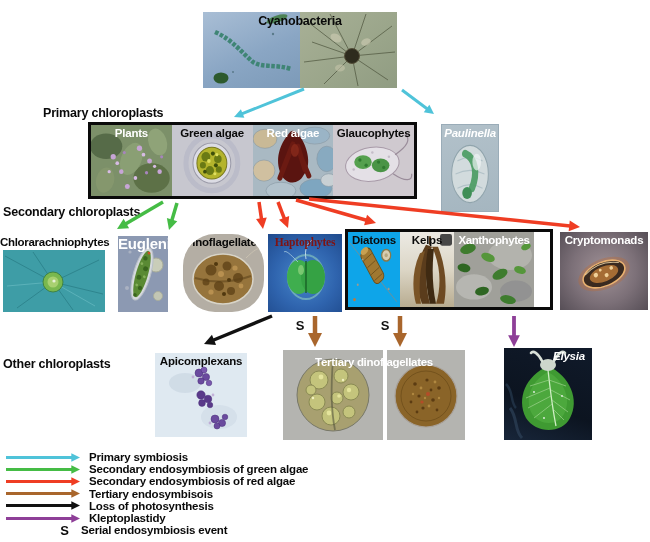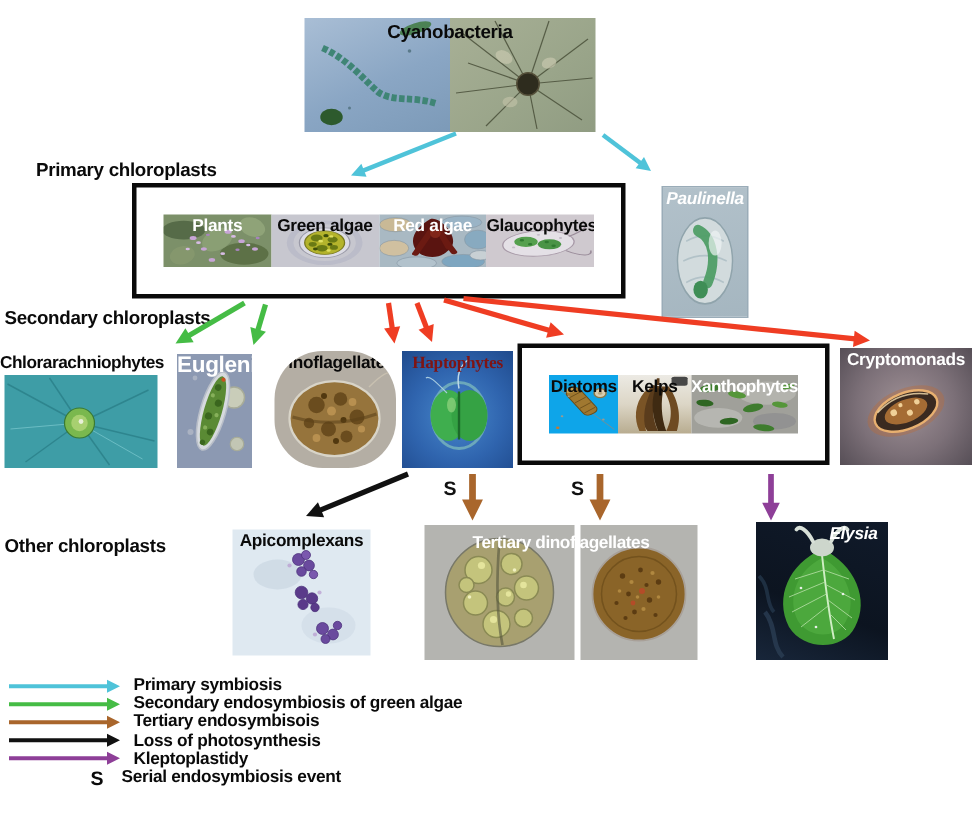--- a/index.html
+++ b/index.html
@@ -6,21 +6,21 @@
   #canvas{position:relative;width:650px;height:542px;background:#fff;overflow:hidden;
           font-family:"Liberation Sans",sans-serif;}
   .photo{position:absolute;overflow:hidden;}
   .photo svg{display:block;width:100%;height:100%;}
   .plabel{position:absolute;top:0;left:0;right:0;text-align:center;
           font-weight:bold;font-size:11.5px;letter-spacing:-0.2px;padding-top:2px;z-index:3;line-height:12px;}
   .white{color:#fff;} .black{color:#0a0a0a;} .maroon{color:#7e1414;} .it{font-style:italic;}
   .section-label{position:absolute;font-weight:bold;font-size:12.5px;color:#0a0a0a;letter-spacing:-0.2px;z-index:3;}
   .free-label{position:absolute;font-weight:bold;font-size:11.5px;letter-spacing:-0.3px;z-index:4;}
   .gbox{position:absolute;box-sizing:border-box;border:3px solid #0a0a0a;box-shadow:inset 0 0 0 2px #fff;
-        display:flex;padding:18px;background:#fff;z-index:2;}
+        display:flex;padding:0;background:#fff;z-index:2;}
   .gcell{position:relative;overflow:hidden;height:100%;}
   .gcell svg{display:block;width:100%;height:100%;}
   #arrow-layer{position:absolute;left:0;top:0;z-index:5;pointer-events:none;}
   #legend{position:absolute;left:5px;top:451px;z-index:3;}
   .lrow{display:flex;align-items:center;height:12.2px;}
   .lrow svg{display:block;}
   .llabel{margin-left:6px;font-weight:bold;font-size:11.5px;color:#0a0a0a;letter-spacing:-0.2px;white-space:nowrap;}
   .ls{display:inline-block;width:70px;text-align:right;font-weight:bold;font-size:13px;color:#0a0a0a;padding-right:6px;box-sizing:border-box;}
   .pborder{border:1px solid #9aacb8;box-sizing:border-box;}
 </style>
@@ -53,21 +53,21 @@
         <line x1="52" y1="44" x2="12" y2="30"></line>
       </g>
       <ellipse cx="36" cy="26" rx="6" ry="4" fill="#c8c8ae" opacity="0.7" transform="rotate(30 36 26)"></ellipse>
       <ellipse cx="66" cy="30" rx="5" ry="3.5" fill="#c8c8ae" opacity="0.7" transform="rotate(-20 66 30)"></ellipse>
       <ellipse cx="40" cy="56" rx="5" ry="3.5" fill="#c4c4aa" opacity="0.6"></ellipse>
       <circle cx="52" cy="44" r="7.5" fill="#2e2c1e" stroke="#55503a" stroke-width="1"></circle>
     </svg>
   </div>
   <div class="plabel black" style="left:203px;top:13px;width:194px;right:auto;font-size:12.5px;">Cyanobacteria</div>
 
-  <div class="section-label" style="left:0;top:106px;padding-left:24px;">Primary chloroplasts</div>
+  <div class="section-label" style="left:19px;top:106px;padding-left:24px;">Primary chloroplasts</div>
   <div class="section-label" style="left:3px;top:205px;">Secondary chloroplasts</div>
   <div class="section-label" style="left:3px;top:357px;">Other chloroplasts</div>
 
   <div class="gbox" style="left:88px;top:122px;width:329px;height:77px;">
     <div class="gcell" style="flex:1;background:#7c9069;">
       <svg viewBox="0 0 80 67" preserveAspectRatio="none">
         <ellipse cx="15" cy="20" rx="16" ry="12" fill="#4c6140" opacity="0.8"></ellipse>
         <ellipse cx="60" cy="50" rx="18" ry="14" fill="#55693f" opacity="0.8"></ellipse>
         <ellipse cx="40" cy="32" rx="10" ry="16" fill="#8da277" opacity="0.8" transform="rotate(25 40 32)"></ellipse>
         <ellipse cx="66" cy="16" rx="9" ry="13" fill="#93a87c" opacity="0.8" transform="rotate(-20 66 16)"></ellipse>
@@ -520,20 +520,29 @@
           <g>
             <line x1="1" y1="5.5" x2="67.32" y2="5.5" stroke="#45BC45" stroke-width="2.8"></line>
             <polygon points="75,5.5 66.32,9.84 66.32,1.1600000000000001" fill="#45BC45"></polygon>
           </g>
         </svg>
         <span class="llabel">Secondary endosymbiosis of green algae</span>
       </div>
       <div class="lrow">
         <svg width="78" height="11">
           <g>
+            <line x1="1" y1="5.5" x2="67.32" y2="5.5" stroke="#EF3D23" stroke-width="2.8"></line>
+            <polygon points="75,5.5 66.32,9.84 66.32,1.1600000000000001" fill="#EF3D23"></polygon>
+          </g>
+        </svg>
+        <span class="llabel">Secondary endosymbiosis of red algae</span>
+      </div>
+      <div class="lrow">
+        <svg width="78" height="11">
+          <g>
             <line x1="1" y1="5.5" x2="67.32" y2="5.5" stroke="#A9662C" stroke-width="2.8"></line>
             <polygon points="75,5.5 66.32,9.84 66.32,1.1600000000000001" fill="#A9662C"></polygon>
           </g>
         </svg>
         <span class="llabel">Tertiary endosymbisois</span>
       </div>
       <div class="lrow">
         <svg width="78" height="11">
           <g>
             <line x1="1" y1="5.5" x2="67.32" y2="5.5" stroke="#111111" stroke-width="2.8"></line>

